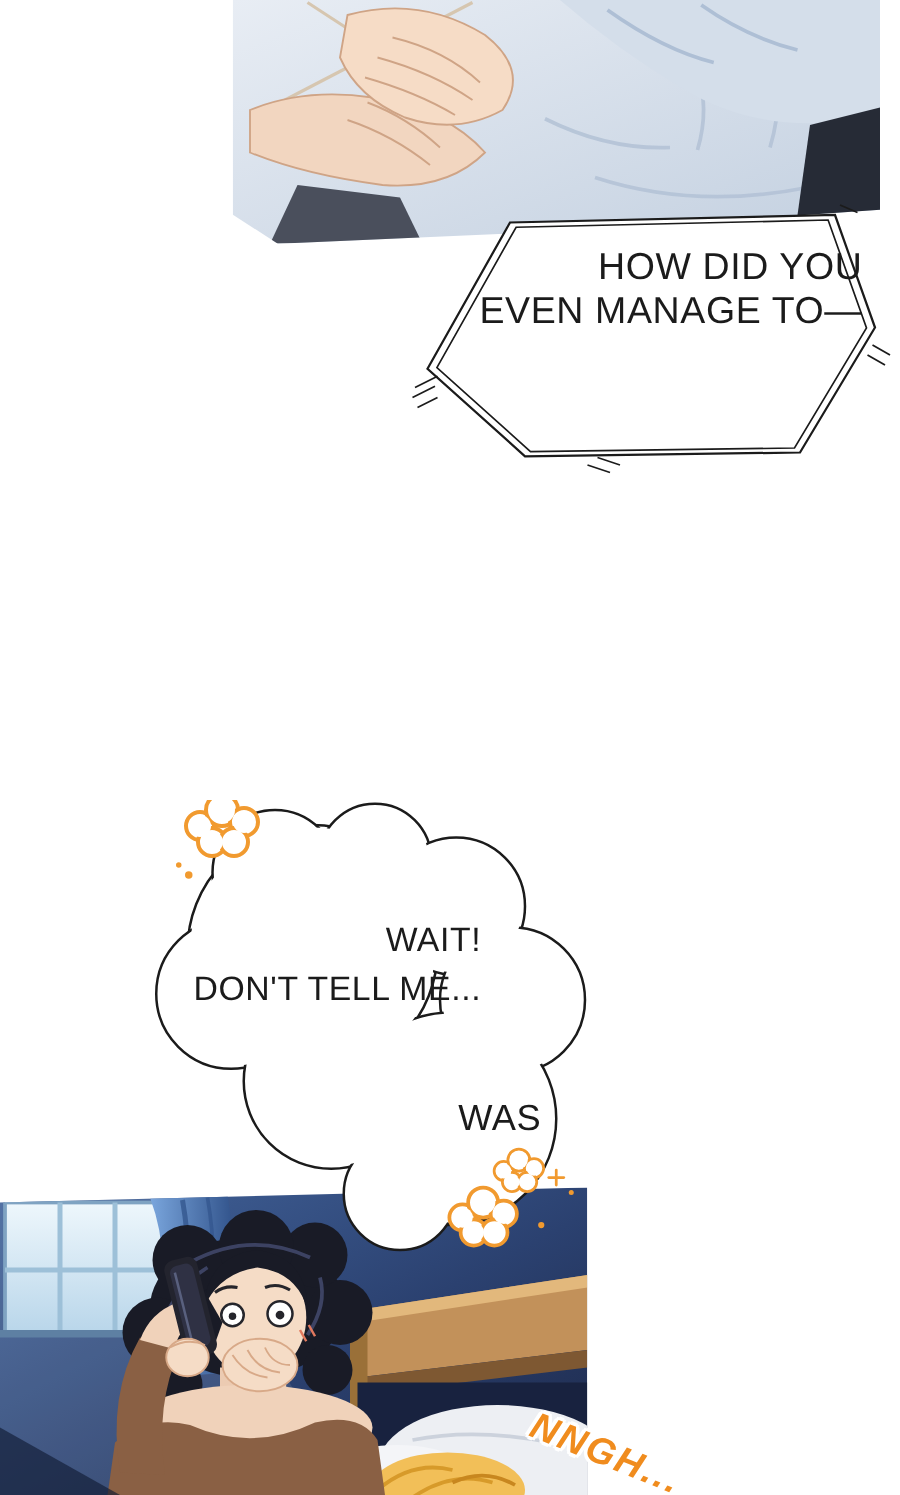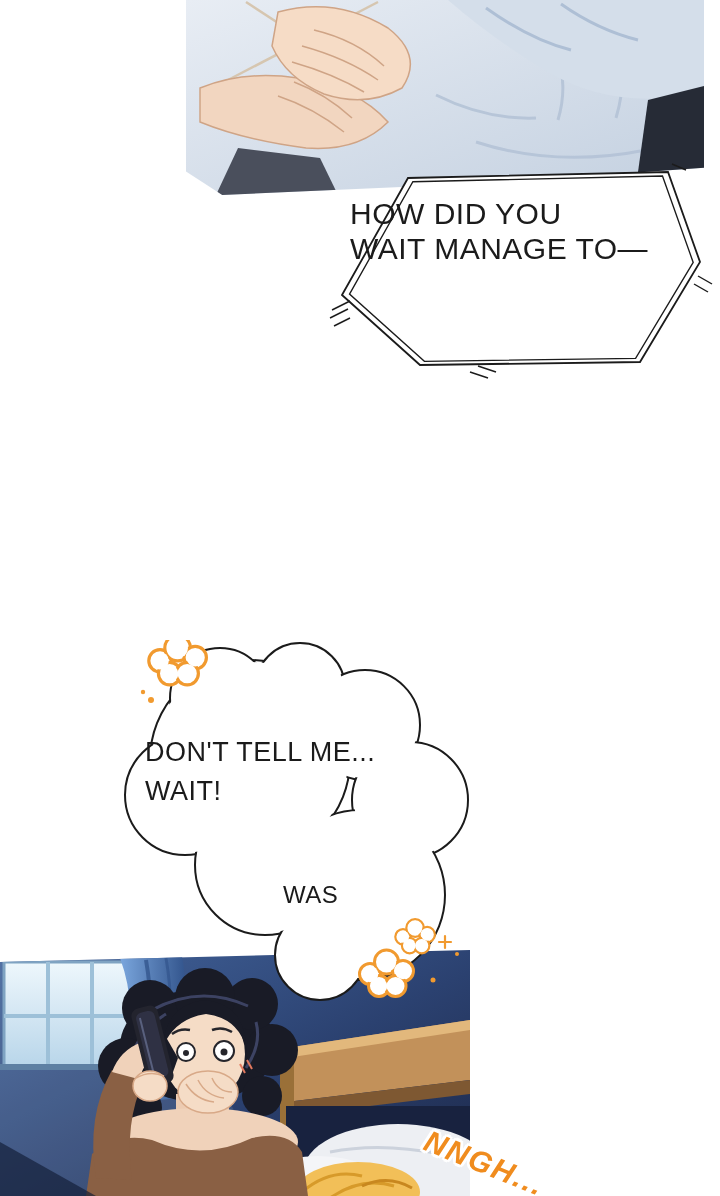--- a/index.html
+++ b/index.html
@@ -20,26 +20,26 @@
     left:0; top:946px; width:470px; height:250px; z-index:1;
     clip-path:polygon(0 16px,100% 4px,100% 100%,0 100%);
   }
 
   
   .hex-bubble { left:320px; top:150px; z-index:2; }
   .cloud-bubble { left:115px; top:640px; z-index:2; }
 
   
   .dialogue {
-    z-index:3; text-align:left; color:var(--ink,#1b1b1b);
+    z-index:3; text-align:right; color:var(--ink,#1b1b1b);
     letter-spacing:0.5px; white-space:nowrap;
   }
   .hex-text   { left:350px; top:196px; width:340px; font-size:30px; line-height:35px; }
   .cloud-text-1 { left:145px; top:733px; width:240px; font-size:27px; line-height:39px; }
-  .cloud-text-2 { left:283px; top:877px; width:150px; font-size:24px; line-height:36px; }
+  .cloud-text-2 { left:283px; top:877px; width:150px; font-size:29px; line-height:36px; }
 
   
   .sfx {
     left:432px; top:1124px; z-index:4;
     font-size:30px; font-weight:bold; font-style:italic; letter-spacing:2px;
     color:var(--sfx-orange,#f08c1e);
     transform:rotate(22deg); transform-origin:left top;
     text-shadow:
       3px 0 0 #fff, -3px 0 0 #fff, 0 3px 0 #fff, 0 -3px 0 #fff,
       2px 2px 0 #fff, -2px 2px 0 #fff, 2px -2px 0 #fff, -2px -2px 0 #fff;
@@ -103,21 +103,21 @@
       <line x1="14" y1="176" x2="30" y2="168"></line>
       <line x1="150" y1="222" x2="168" y2="228"></line>
       <line x1="158" y1="216" x2="176" y2="222"></line>
       <line x1="378" y1="126" x2="392" y2="134"></line>
       <line x1="374" y1="134" x2="388" y2="142"></line>
       <line x1="352" y1="14" x2="366" y2="20"></line>
     </g>
   </svg>
   <div class="abs dialogue hex-text">
     <div>HOW DID YOU</div>
-    <div>WAIT MANAGE TO—</div>
+    <div>EVEN MANAGE TO—</div>
   </div>
 
   <svg class="abs cloud-bubble" width="360" height="365" viewBox="0 0 360 365">
     <g fill="#ffffff" stroke="#1b1b1b" stroke-width="2">
       <circle cx="135" cy="120" r="100"></circle>
       <circle cx="70" cy="155" r="60"></circle>
       <circle cx="105" cy="58" r="50"></circle>
       <circle cx="185" cy="48" r="45"></circle>
       <circle cx="250" cy="85" r="55"></circle>
       <circle cx="295" cy="160" r="58"></circle>
@@ -190,22 +190,22 @@
       <circle cx="28" cy="52" r="2.2"></circle>
       <circle cx="318" cy="340" r="2.5"></circle>
       <circle cx="342" cy="314" r="2"></circle>
     </g>
     <g class="accent-stroke" stroke="#f19a2f" stroke-width="2.2" stroke-linecap="round">
       <line x1="324" y1="302" x2="336" y2="302"></line>
       <line x1="330" y1="296" x2="330" y2="308"></line>
     </g>
   </svg>
   <div class="abs dialogue cloud-text-1">
+    <div>WAIT!</div>
     <div>DON'T TELL ME...</div>
-    <div>WAIT!</div>
   </div>
   <div class="abs dialogue cloud-text-2">
     <div>WAS</div>
   </div>
 
   <div class="abs panel-bottom-wrap">
     <svg width="470" height="250" viewBox="0 0 470 250">
       <defs>
         <linearGradient id="wallG" x1="0" y1="0" x2="1" y2="1">
           <stop offset="0" stop-color="#44669e"></stop>

